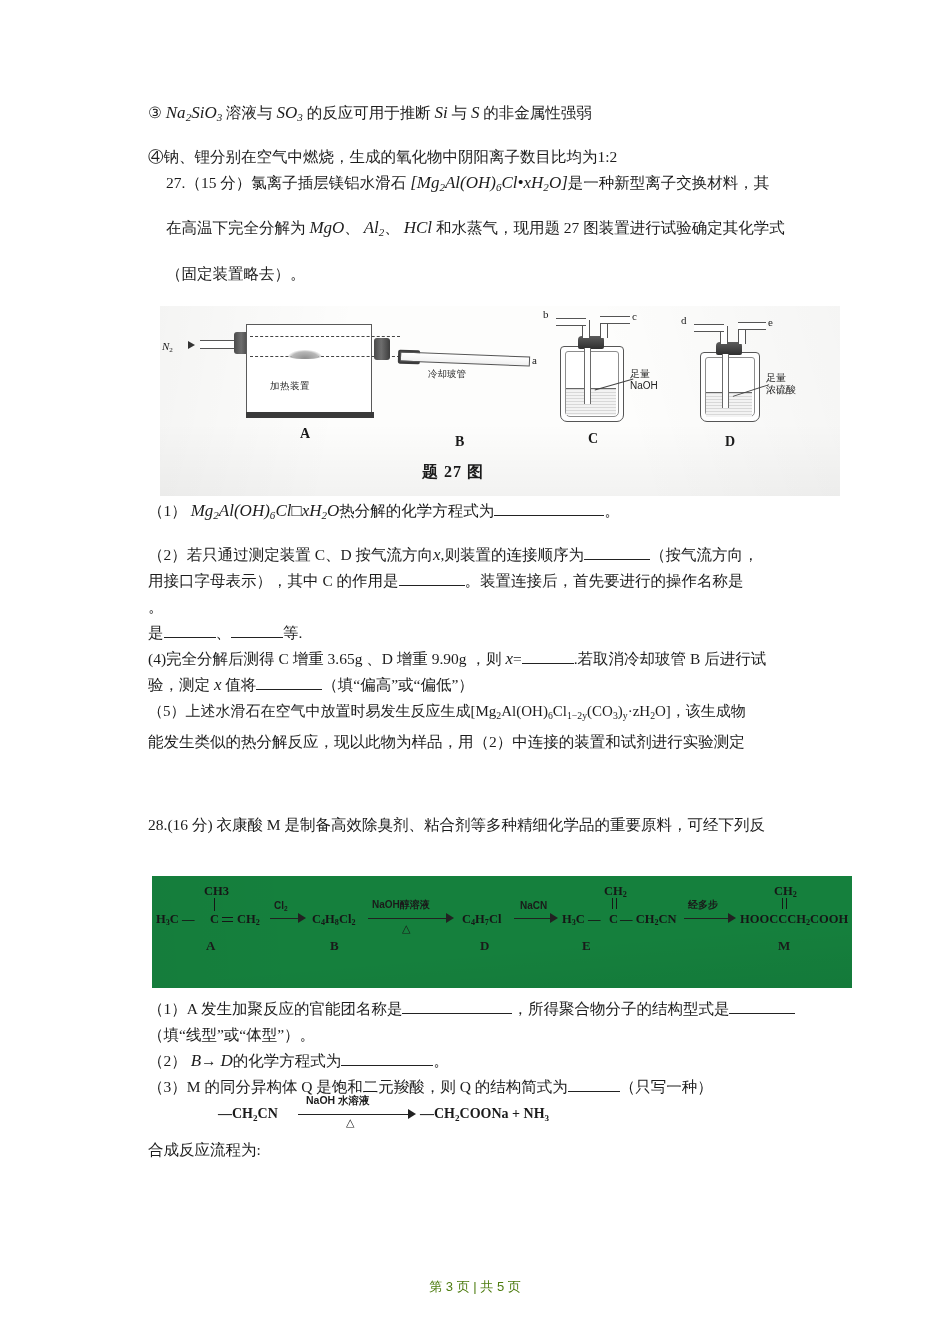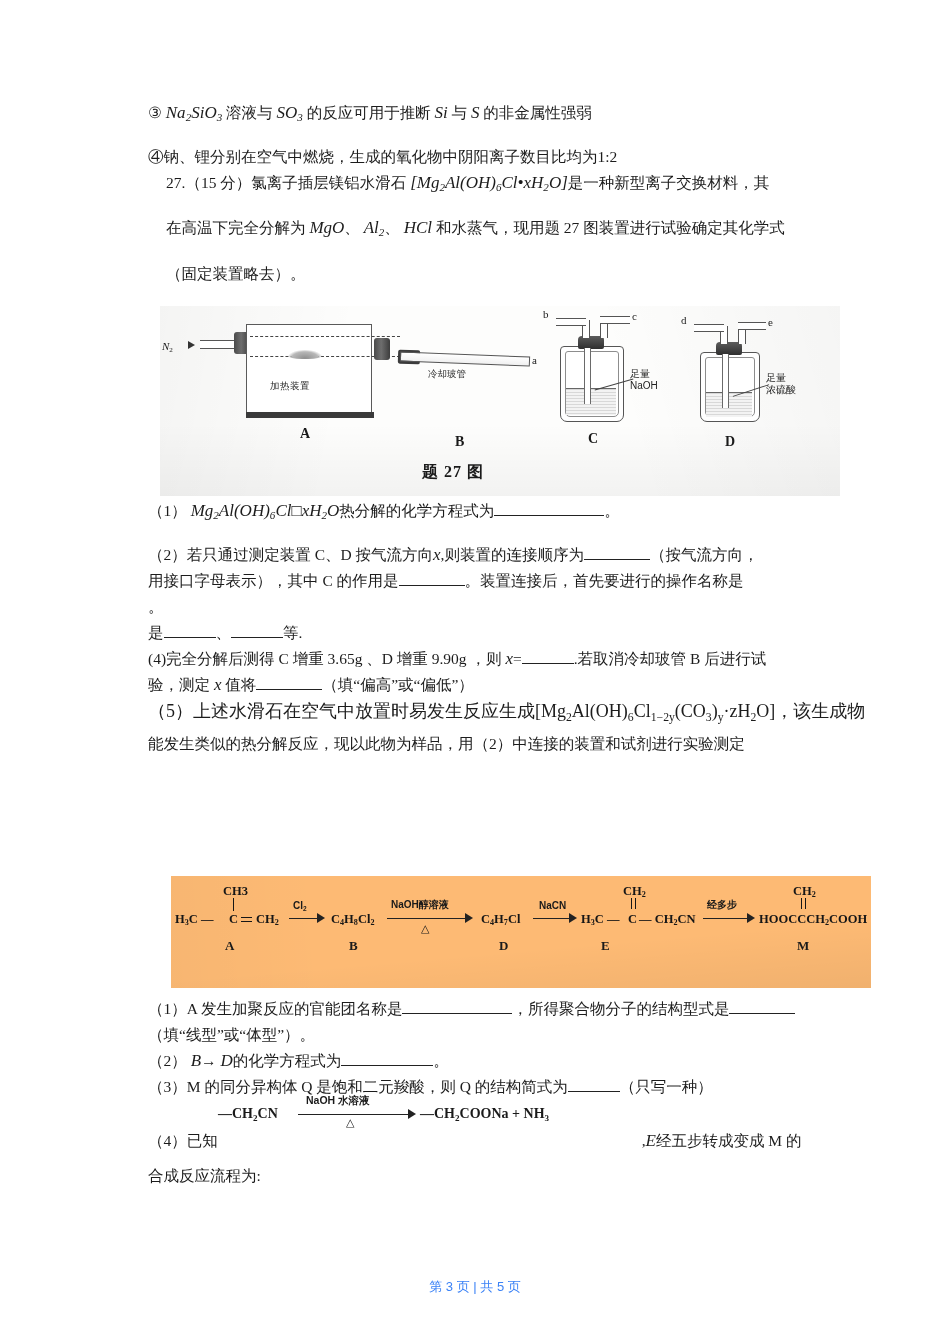--- a/index.html
+++ b/index.html
@@ -231,22 +231,21 @@
     letter-spacing: 1px;
   }
 
   
   .scheme28 {
     position: absolute;
     left: 152px;
     top: 876px;
     width: 700px;
     height: 112px;
-    background: #fdba74;
-    margin-left: 19px;
+    background: #15803d;
   }
   .sch-noise {
     position: absolute; inset: 0;
     background:
       linear-gradient(175deg, rgba(0,0,0,0) 60%, rgba(0,0,0,0.05) 100%),
       linear-gradient(85deg, rgba(0,0,0,0.025) 0%, rgba(0,0,0,0) 22%);
     pointer-events: none;
   }
   .struct {
     position: absolute;
@@ -334,21 +333,21 @@
     position: absolute;
     font-size: 11px;
     font-style: italic;
   }
   .footer {
     position: absolute;
     left: 0; right: 0;
     top: 1278px;
     text-align: center;
     font-size: 13px;
-    color: #3b82f6;
+    color: #4d7c0f;
     font-family: "Liberation Sans", sans-serif;
   }
 </style>
 </head>
 <body>
 
 <div class="page">
 
   <div class="body-col">
 
@@ -465,27 +464,33 @@
       <span>是</span><span class="blank b-sm"></span><span>、</span><span class="blank b-sm"></span><span>等.</span>
     </p>
 
     <p class="line">
       <span>(4)</span><span>完全分解后测得 C 增重 3.65g 、D 增重 9.90g ，则</span> <span class="math">x</span><span>=</span><span class="blank b-sm"></span><span>.若取消冷却玻管 B 后进行试</span>
     </p>
     <p class="line">
       <span>验，测定</span> <span class="math">x</span> <span>值将</span><span class="blank b-md"></span><span>（填“偏高”或“偏低”）</span>
     </p>
 
-    <p class="line" style="font-size:18px;">
+    <p class="line" style="font-size:15px;">
       <span>（5）</span><span>上述水滑石在空气中放置时易发生反应生成[Mg<sub>2</sub>Al(OH)<sub>6</sub>Cl<sub>1−2y</sub>(CO<sub>3</sub>)<sub>y</sub>·zH<sub>2</sub>O]，该生成物</span>
     </p>
     <p class="line">能发生类似的热分解反应，现以此物为样品，用（2）中连接的装置和试剂进行实验测定</p>
   </div>
 
   <div style="position:absolute; left:148px; top:812px; width:706px;">
+    <p class="line">
+      <span>28.</span><span>(16 分)</span>
+      <span>衣康酸</span>
+      <span>M</span>
+      <span>是制备高效除臭剂、粘合剂等多种精细化学品的重要原料，可经下列反</span>
+    </p>
   </div>
 
   <div class="scheme28">
     <div class="sch-noise"></div>
 
     <div class="struct" style="left:52px; top:8px;">CH3</div>
     <div class="v-bond" style="left:62px; top:22px;"></div>
     <div class="struct" style="left:4px; top:36px;">H<sub>3</sub>C —</div>
     <div class="struct" style="left:58px; top:36px;">C</div>
     <div class="dbl-bond" style="left:70px; top:41px;"></div>
@@ -548,22 +553,18 @@
   <div class="known-rxn">
     <div class="kr-text" style="left:0px; top:8px;">—CH<sub>2</sub>CN</div>
     <div class="kr-above" style="left:88px; top:-4px;">NaOH 水溶液</div>
     <div class="rxn-arrow" style="left:80px; top:16px; width:112px;"></div>
     <div class="rxn-head" style="left:190px; top:11px;"></div>
     <div class="kr-below" style="left:128px; top:18px;">△</div>
     <div class="kr-text" style="left:202px; top:8px;">—CH<sub>2</sub>COONa + NH<sub>3</sub></div>
   </div>
 
   <div style="position:absolute; left:148px; top:1128px; width:706px;">
-    <p class="line">
-      <span>（4）</span><span>已知</span>
-      <span style="display:inline-block; width:420px;"></span><span>,</span><span class="math">E</span><span>经五步转成变成 M 的</span>
-    </p>
     <p class="line" style="margin-top:9px;">合成反应流程为:</p>
   </div>
 
   <div class="footer">第 3 页 | 共 5 页</div>
 
 </div>
 
 </body></html>

